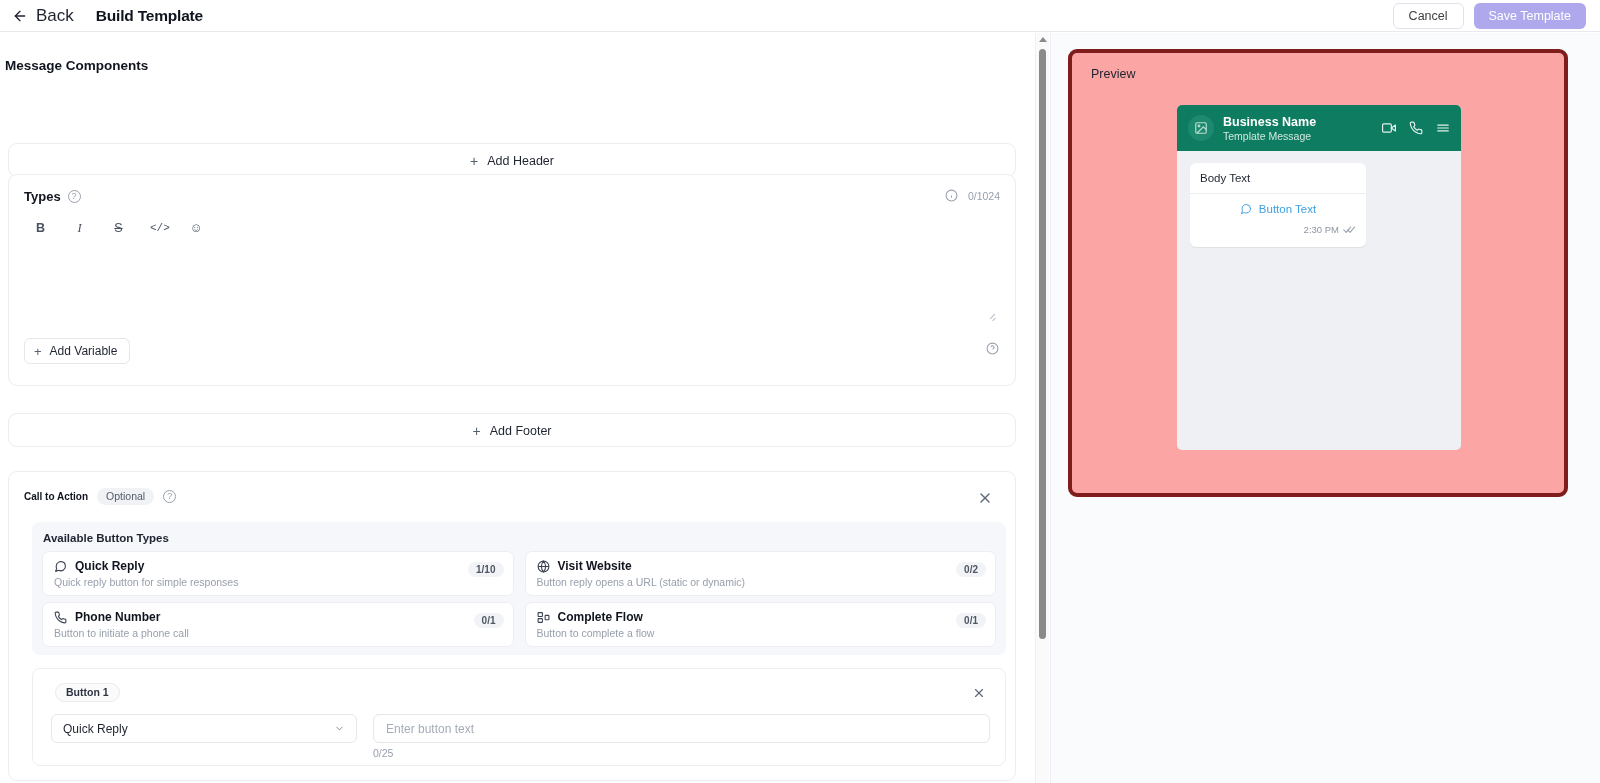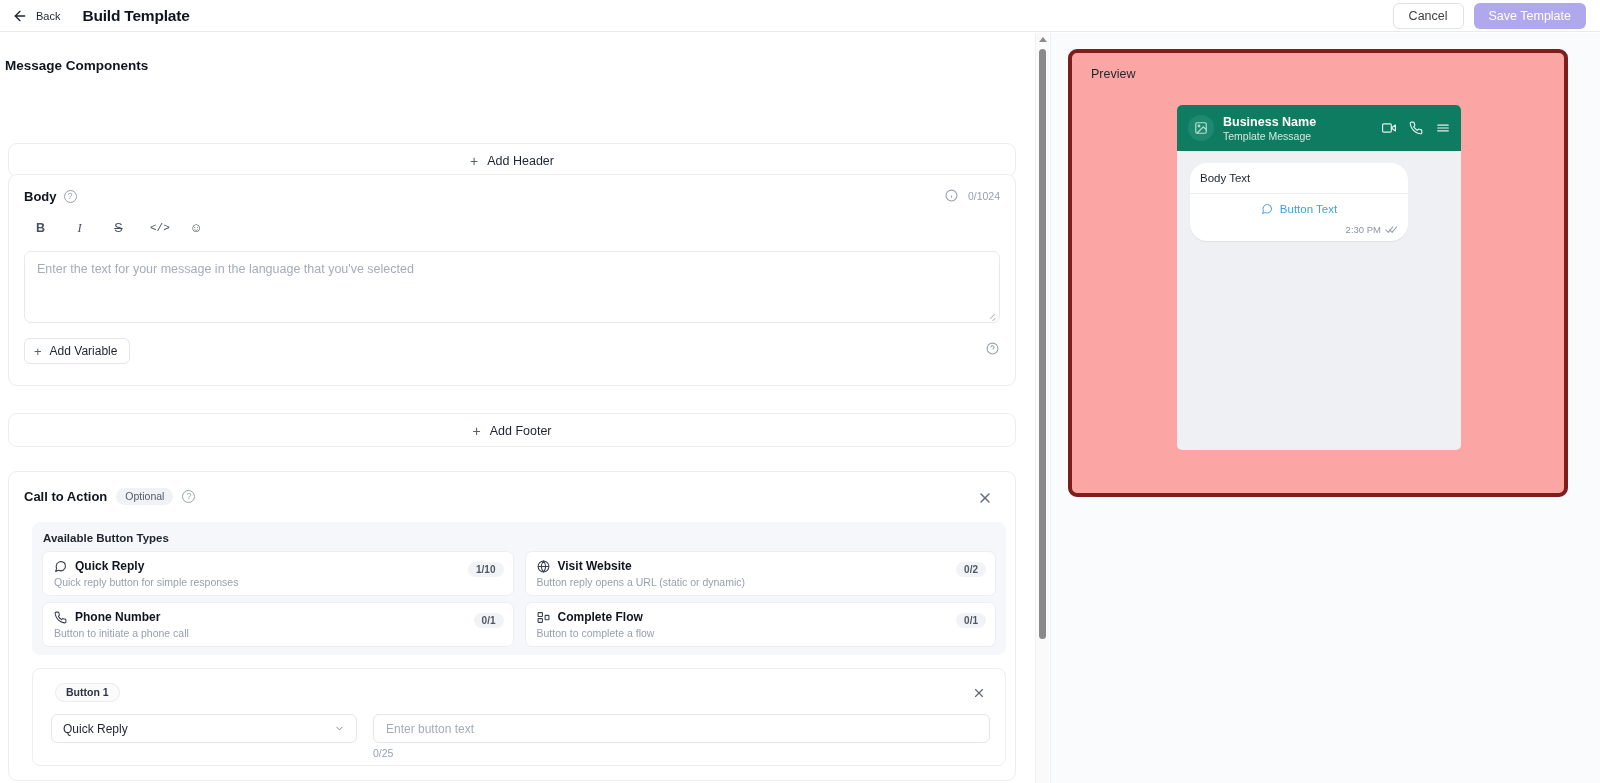--- a/index.html
+++ b/index.html
@@ -17,21 +17,21 @@
     position: absolute; top: 0; left: 0; width: 1600px; height: 32px;
     background: #ffffff;
     border-bottom: 1px solid #e8eaee;
     display: flex; align-items: center;
   }
   .back-group {
     display: flex; align-items: center; gap: 8px;
     margin-left: 12px; cursor: pointer;
   }
   .back-arrow { width: 16px; height: 16px; display: block; color: #1f2430; }
-  .back-label { font-size: 11px; color: #1f2430; }
+  .back-label { font-size: 17px; color: #1f2430; }
   .page-title {
     margin-left: 22px; font-size: 15.5px; font-weight: bold; color: #10141f;
     letter-spacing: -0.2px;
   }
   .topbar-right {
     margin-left: auto; margin-right: 14px;
     display: flex; align-items: center; gap: 10px;
   }
   .btn-cancel {
     height: 26px; padding: 0 15px;
@@ -159,21 +159,21 @@
 
   #header-card { top: 110px; height: 34px; }
   #footer-card { top: 380px; height: 34px; }
 
   
   #cta-card { top: 438px; height: 310px; }
   .cta-head {
     position: absolute; left: 15px; top: 16px;
     display: flex; align-items: center; gap: 9px;
   }
-  .cta-head .t { font-size: 13px; font-weight: bold; color: #10141f; }
+  .cta-head .t { font-size: 10px; font-weight: bold; color: #10141f; }
   .pill-optional {
     font-size: 10.5px; color: #535b6b; background: #f0f2f5;
     border-radius: 9px; padding: 3px 9px; line-height: 1;
   }
   .cta-close {
     position: absolute; right: 22px; top: 18px;
     width: 16px; height: 16px; cursor: pointer; color: #616a79;
   }
   .btn-types-box {
     position: absolute; left: 23px; top: 50px;
@@ -265,22 +265,22 @@
   }
   .wa-names { display: flex; flex-direction: column; gap: 1px; }
   .wa-biz { font-size: 12.5px; font-weight: bold; color: #ffffff; }
   .wa-sub { font-size: 10.5px; color: #d2e8e0; }
   .wa-actions {
     margin-left: auto; display: flex; align-items: center; gap: 13px; color: #e3f1ec;
   }
   .wa-ic { width: 14px; height: 14px; display: block; cursor: pointer; }
   .wa-body { padding: 12px 13px; }
   .bubble {
-    background: #ffffff; border-radius: 17px; width: 218px;
-    padding: 9px 10px 6px 10px;
+    background: #ffffff; border-radius: 6px; width: 176px;
+    padding: 9px 10px 12px 10px;
     box-shadow: 0 1px 1px rgba(0,0,0,0.07);
   }
   .bubble-text { font-size: 11.5px; color: #1f2430; }
   .bubble-div { height: 1px; background: #eceef1; margin: 9px -10px 0 -10px; }
   .bubble-btn {
     display: flex; align-items: center; justify-content: center; gap: 7px;
     padding: 9px 0 7px 0; color: #3fa0e0; font-size: 11.5px; cursor: pointer;
   }
   .bubble-btn .bi { width: 12px; height: 12px; display: block; }
   .bubble-meta {
@@ -316,41 +316,40 @@
 
     <div class="card" id="header-card">
       <div class="addrow">
         <span class="plus">+</span>
         <span class="lbl">Add Header</span>
       </div>
     </div>
 
     <div class="card" id="body-card">
       <div class="body-head">
-        <span class="t">Body</span>
+        <span class="t">Types</span>
         <span class="help-circle">?</span>
       </div>
       <div class="body-count">
         <svg width="13" height="13" viewBox="0 0 24 24" fill="none" stroke="#9aa1ad" stroke-width="2">
           <circle cx="12" cy="12" r="10"></circle>
             <line x1="12" y1="16" x2="12" y2="12"></line>
           <line x1="12" y1="8" x2="12.01" y2="8"></line>
         </svg>
         <span class="n">0/1024</span>
       </div>
 
       <div class="fmt-toolbar">
         <span class="fmt-btn fmt-b">B</span>
         <span class="fmt-btn fmt-i">I</span>
         <span class="fmt-btn fmt-s">S</span>
         <span class="fmt-btn fmt-c">&lt;/&gt;</span>
         <span class="fmt-btn">☺</span>
       </div>
 
-      <textarea class="msg-area" placeholder="Enter the text for your message in the language that you've selected" style=""></textarea>
       <div class="resize-grip"></div>
 
       <div class="add-var">
         <span class="plus">+</span>
         <span class="lbl">Add Variable</span>
       </div>
       <svg class="var-help" width="13" height="13" viewBox="0 0 24 24" fill="none" stroke="#9aa1ad" stroke-width="2">
         <circle cx="12" cy="12" r="10"></circle>
           <path d="M9.09 9a3 3 0 0 1 5.83 1c0 2-3 3-3 3"></path>
         <line x1="12" y1="17" x2="12.01" y2="17"></line>

